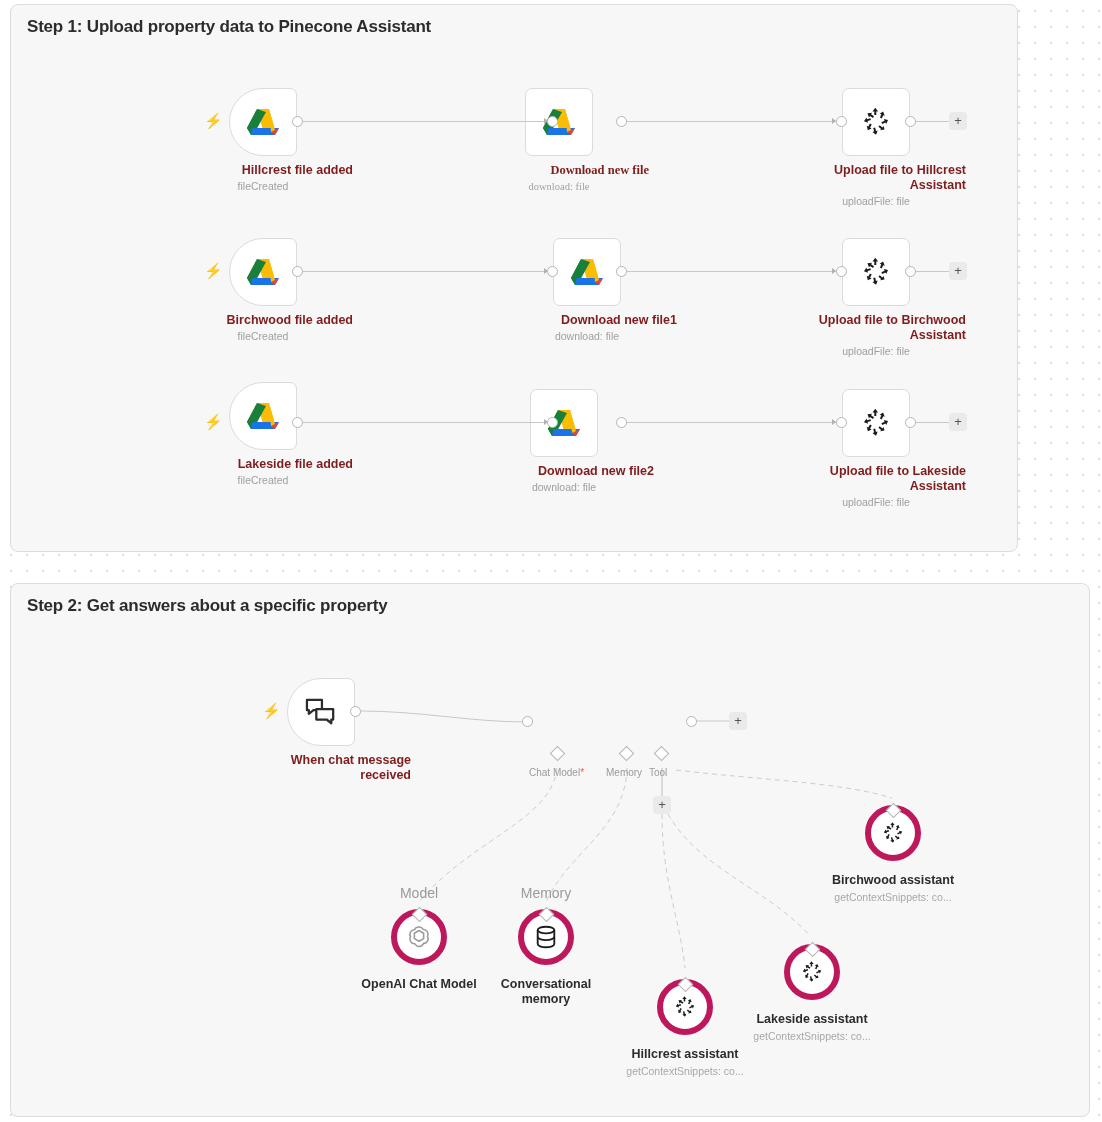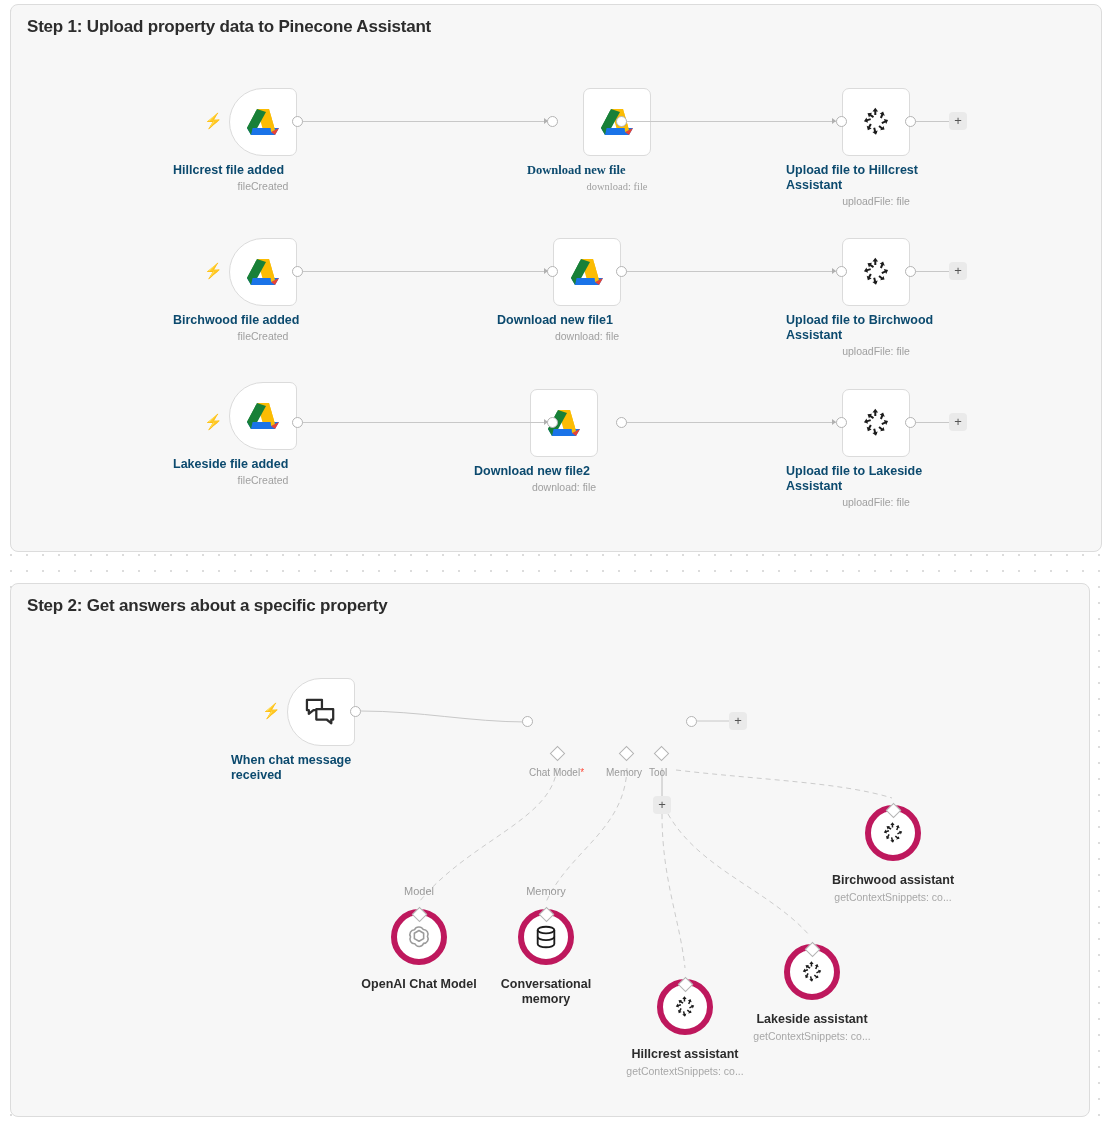--- a/index.html
+++ b/index.html
@@ -18,21 +18,21 @@
 
   .canvas { position: absolute; inset: 0; }
 
   
   .panel {
     position: absolute;
     background: #f7f7f7;
     border: 1px solid #dcdcdc;
     border-radius: 8px;
   }
-  #panel-step1 { left: 10px; top: 4px; width: 1092px; height: 548px; }
+  #panel-step1 { left: 10px; top: 4px; width: 1008px; height: 548px; }
   #panel-step2 { left: 10px; top: 583px; width: 1080px; height: 534px; }
 
   .panel-title {
     position: absolute;
     left: 16px;
     top: 12px;
     font-size: 17px;
     font-weight: 700;
     color: #2c2c2c;
     letter-spacing: -0.2px;
@@ -51,24 +51,24 @@
     justify-content: center;
   }
   .node.trigger { border-radius: 34px 7px 7px 34px; }
 
   .node-label {
     position: absolute;
     top: 74px;
     left: 50%;
     transform: translateX(-50%);
     width: 180px;
-    text-align: left;
+    text-align: right;
     font-size: 12.5px;
     font-weight: 600;
-    color: #0c4a6e;
+    color: #7f1d1d;
     line-height: 15px;
     white-space: pre-line;
   }
   .node-sub {
     position: absolute;
     left: 50%;
     transform: translateX(-50%);
     width: 190px;
     text-align: center;
     font-size: 10.5px;
@@ -205,21 +205,21 @@
     width: 180px;
     text-align: center;
     font-size: 10.5px;
     color: #a8a8a8;
   }
   .subnode-toplabel {
     position: absolute;
     left: 50%;
     transform: translateX(-50%);
     top: -30px;
-    font-size: 11px;
+    font-size: 14px;
     color: #9a9a9a;
     white-space: nowrap;
     text-align: center;
   }
   .subdiamond {
     position: absolute;
     left: 50%;
     margin-left: -5.5px;
     top: -6px;
     width: 11px; height: 11px;
@@ -264,21 +264,21 @@
       <polygon points="2,22 34,22 30,29 6,29" fill="#1a73e8"></polygon>
       <polygon points="30,24 34,22 30,29 26,26" fill="#ea4335"></polygon>
       <polygon points="12,3 6,29 2,22" fill="#188038"></polygon>
       <polygon points="24,3 30,24 26,26" fill="#fbbc04"></polygon>
     </svg>
     <div class="node-label">Hillcrest file added</div>
     <div class="node-sub sub1">fileCreated</div>
   </div>
   <div class="endpoint" style="left:292px; top:116px;"></div>
 
-  <div class="node" style="left:583px; top:88px;font-family:Liberation Serif, serif;">
+  <div class="node" style="left:525px; top:88px;font-family:Liberation Serif, serif;">
     <svg width="36" height="32" viewBox="0 0 36 32">
       <polygon points="12,3 24,3 30,24 18,24" fill="#fbbc04"></polygon>
       <polygon points="12,3 2,22 10,26 21,6" fill="#188038"></polygon>
       <polygon points="2,22 34,22 30,29 6,29" fill="#1a73e8"></polygon>
       <polygon points="30,24 34,22 30,29 26,26" fill="#ea4335"></polygon>
       <polygon points="12,3 6,29 2,22" fill="#188038"></polygon>
       <polygon points="24,3 30,24 26,26" fill="#fbbc04"></polygon>
     </svg>
     <div class="node-label">Download new file</div>
     <div class="node-sub sub1">download: file</div>

